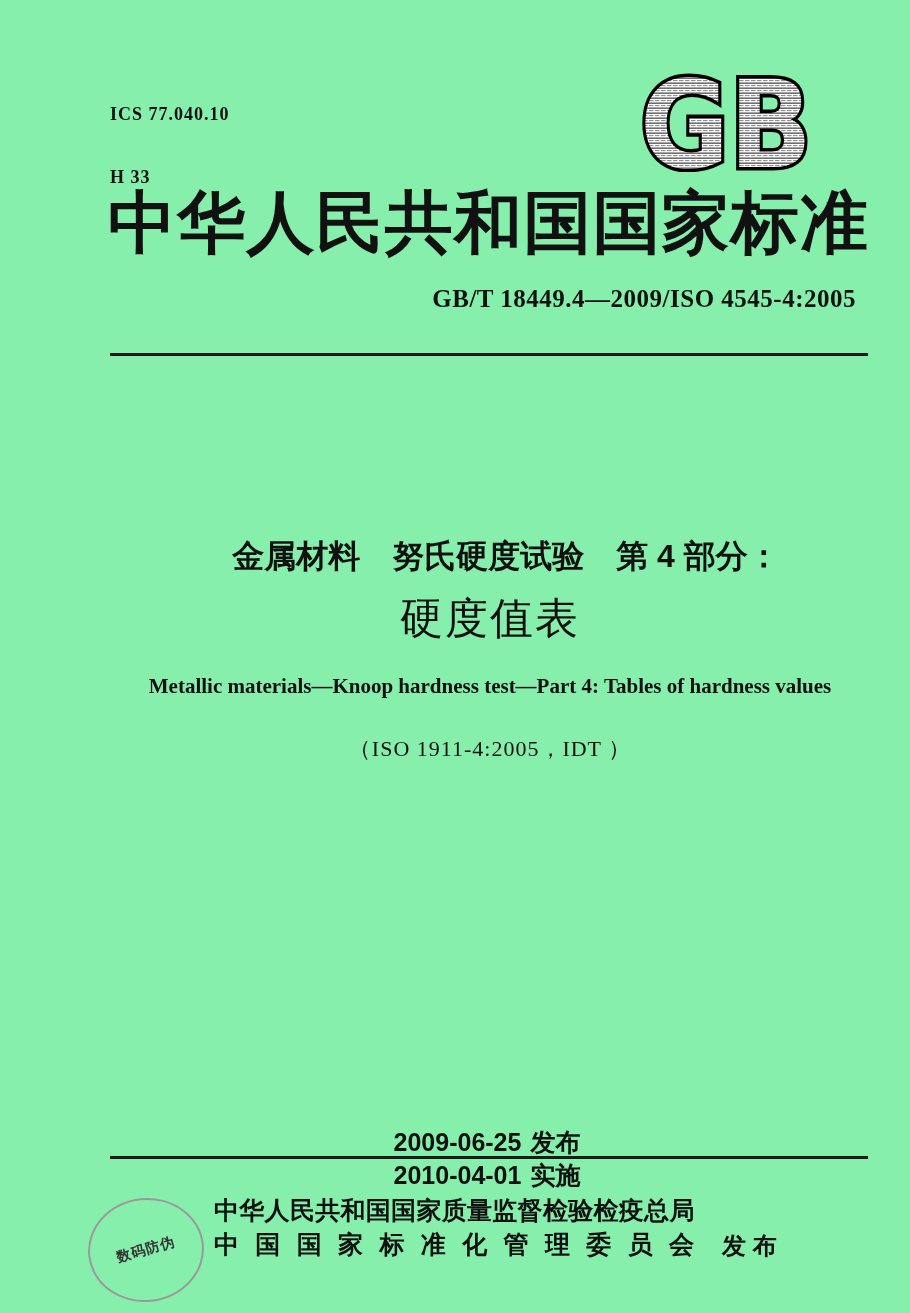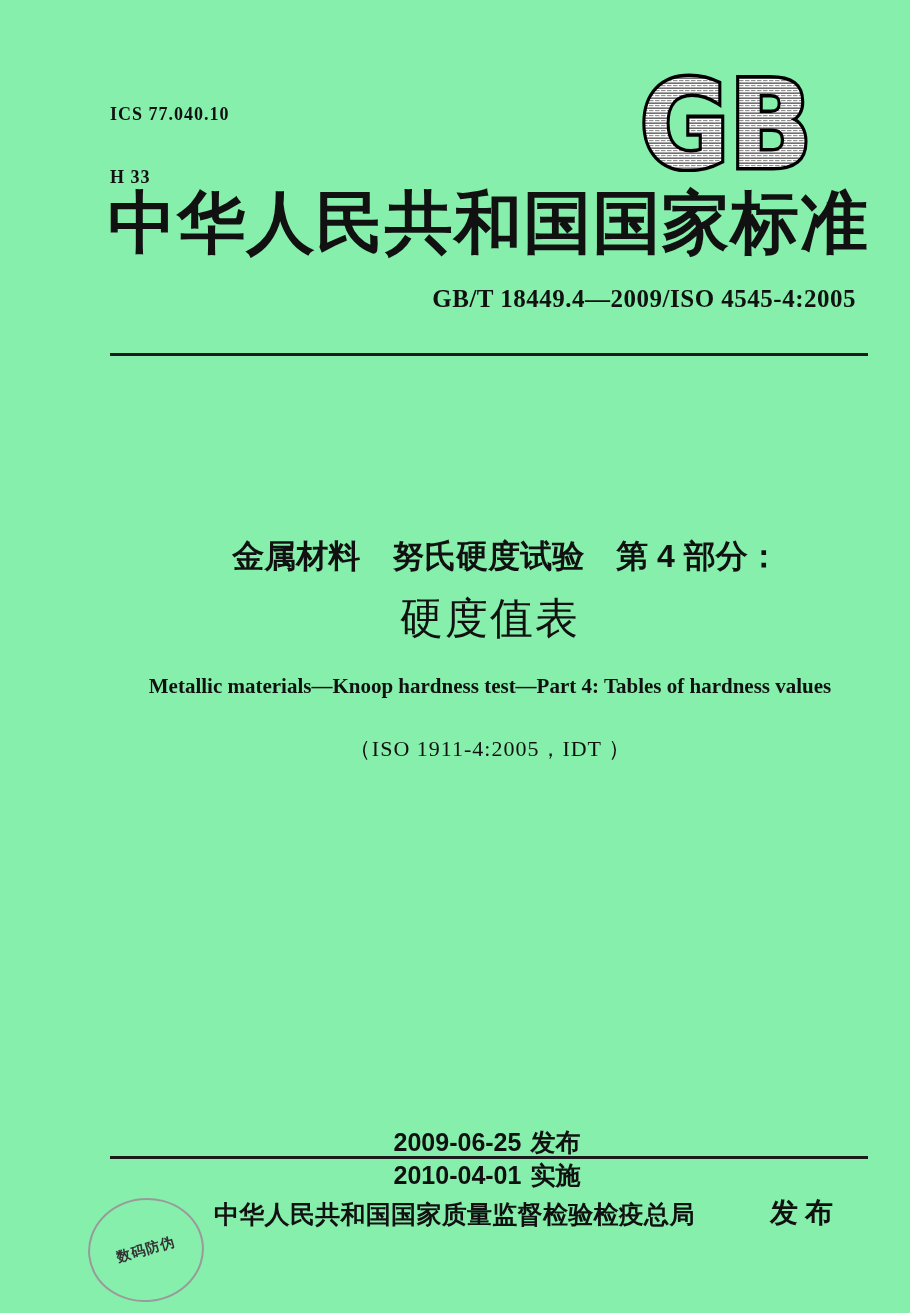--- a/index.html
+++ b/index.html
@@ -87,22 +87,22 @@
     font-family:"Liberation Serif", serif;
     font-weight:bold;font-size:25px;line-height:34px;
     white-space:nowrap;letter-spacing:0.3px;
   }
   .pub-l2{
     font-family:"Liberation Serif", serif;
     font-weight:bold;font-size:25px;line-height:34px;
     text-align:justify;text-align-last:justify;
   }
   .release{
-    font-family:Liberation Serif, serif;
-    font-weight:bold;font-size:28px;white-space:nowrap;margin-left:48px;
+    font-family:Liberation Sans, sans-serif;
+    font-weight:bold;font-size:24px;white-space:nowrap;
   }
   
   .stamp{
     left:88px;top:1198px;width:112px;height:100px;
     border:2px solid #9a9a9a;border-radius:50%;
     transform:rotate(-6deg);
     display:flex;align-items:center;justify-content:center;
   }
   .stamp-text{
     font-family:"Liberation Sans", sans-serif;
@@ -154,20 +154,21 @@
     <div>
       <span>2010-04-01</span><span class="date-label">实施</span>
     </div>
   </div>
 
   <div class="abs rule-bottom"></div>
 
   <div class="abs publisher">
     <div class="pub-lines">
       <div class="pub-l1">中华人民共和国国家质量监督检验检疫总局</div>
+      <div class="pub-l2">中国国家标准化管理委员会</div>
     </div>
     <div class="release">发 布</div>
   </div>
 
   <div class="abs stamp">
     <span class="stamp-text">数码防伪</span>
   </div>
 
 </div>
 

